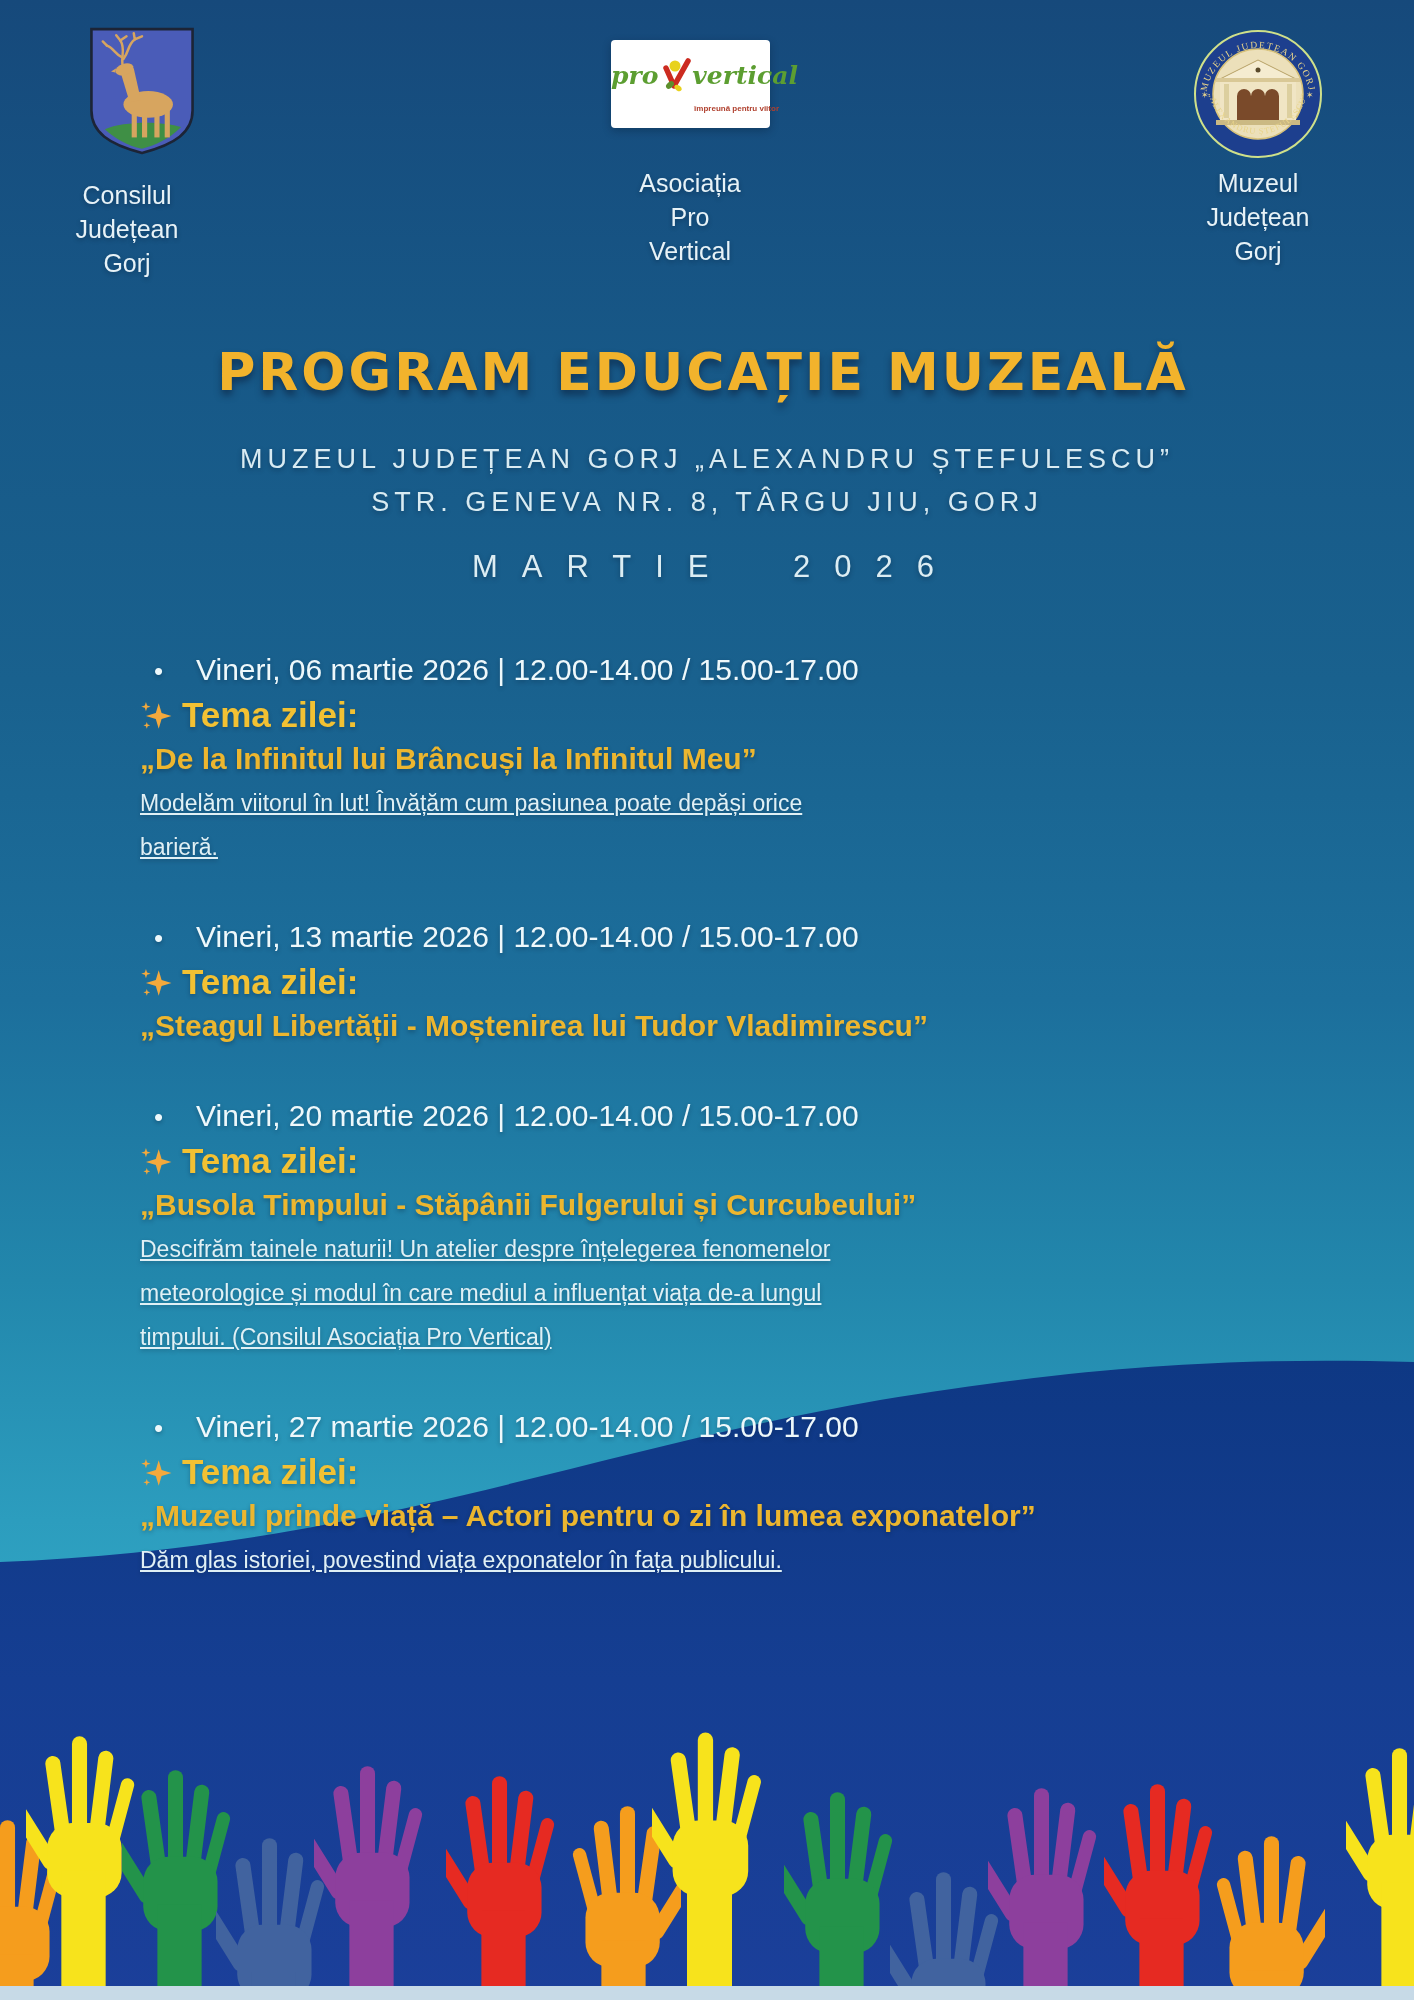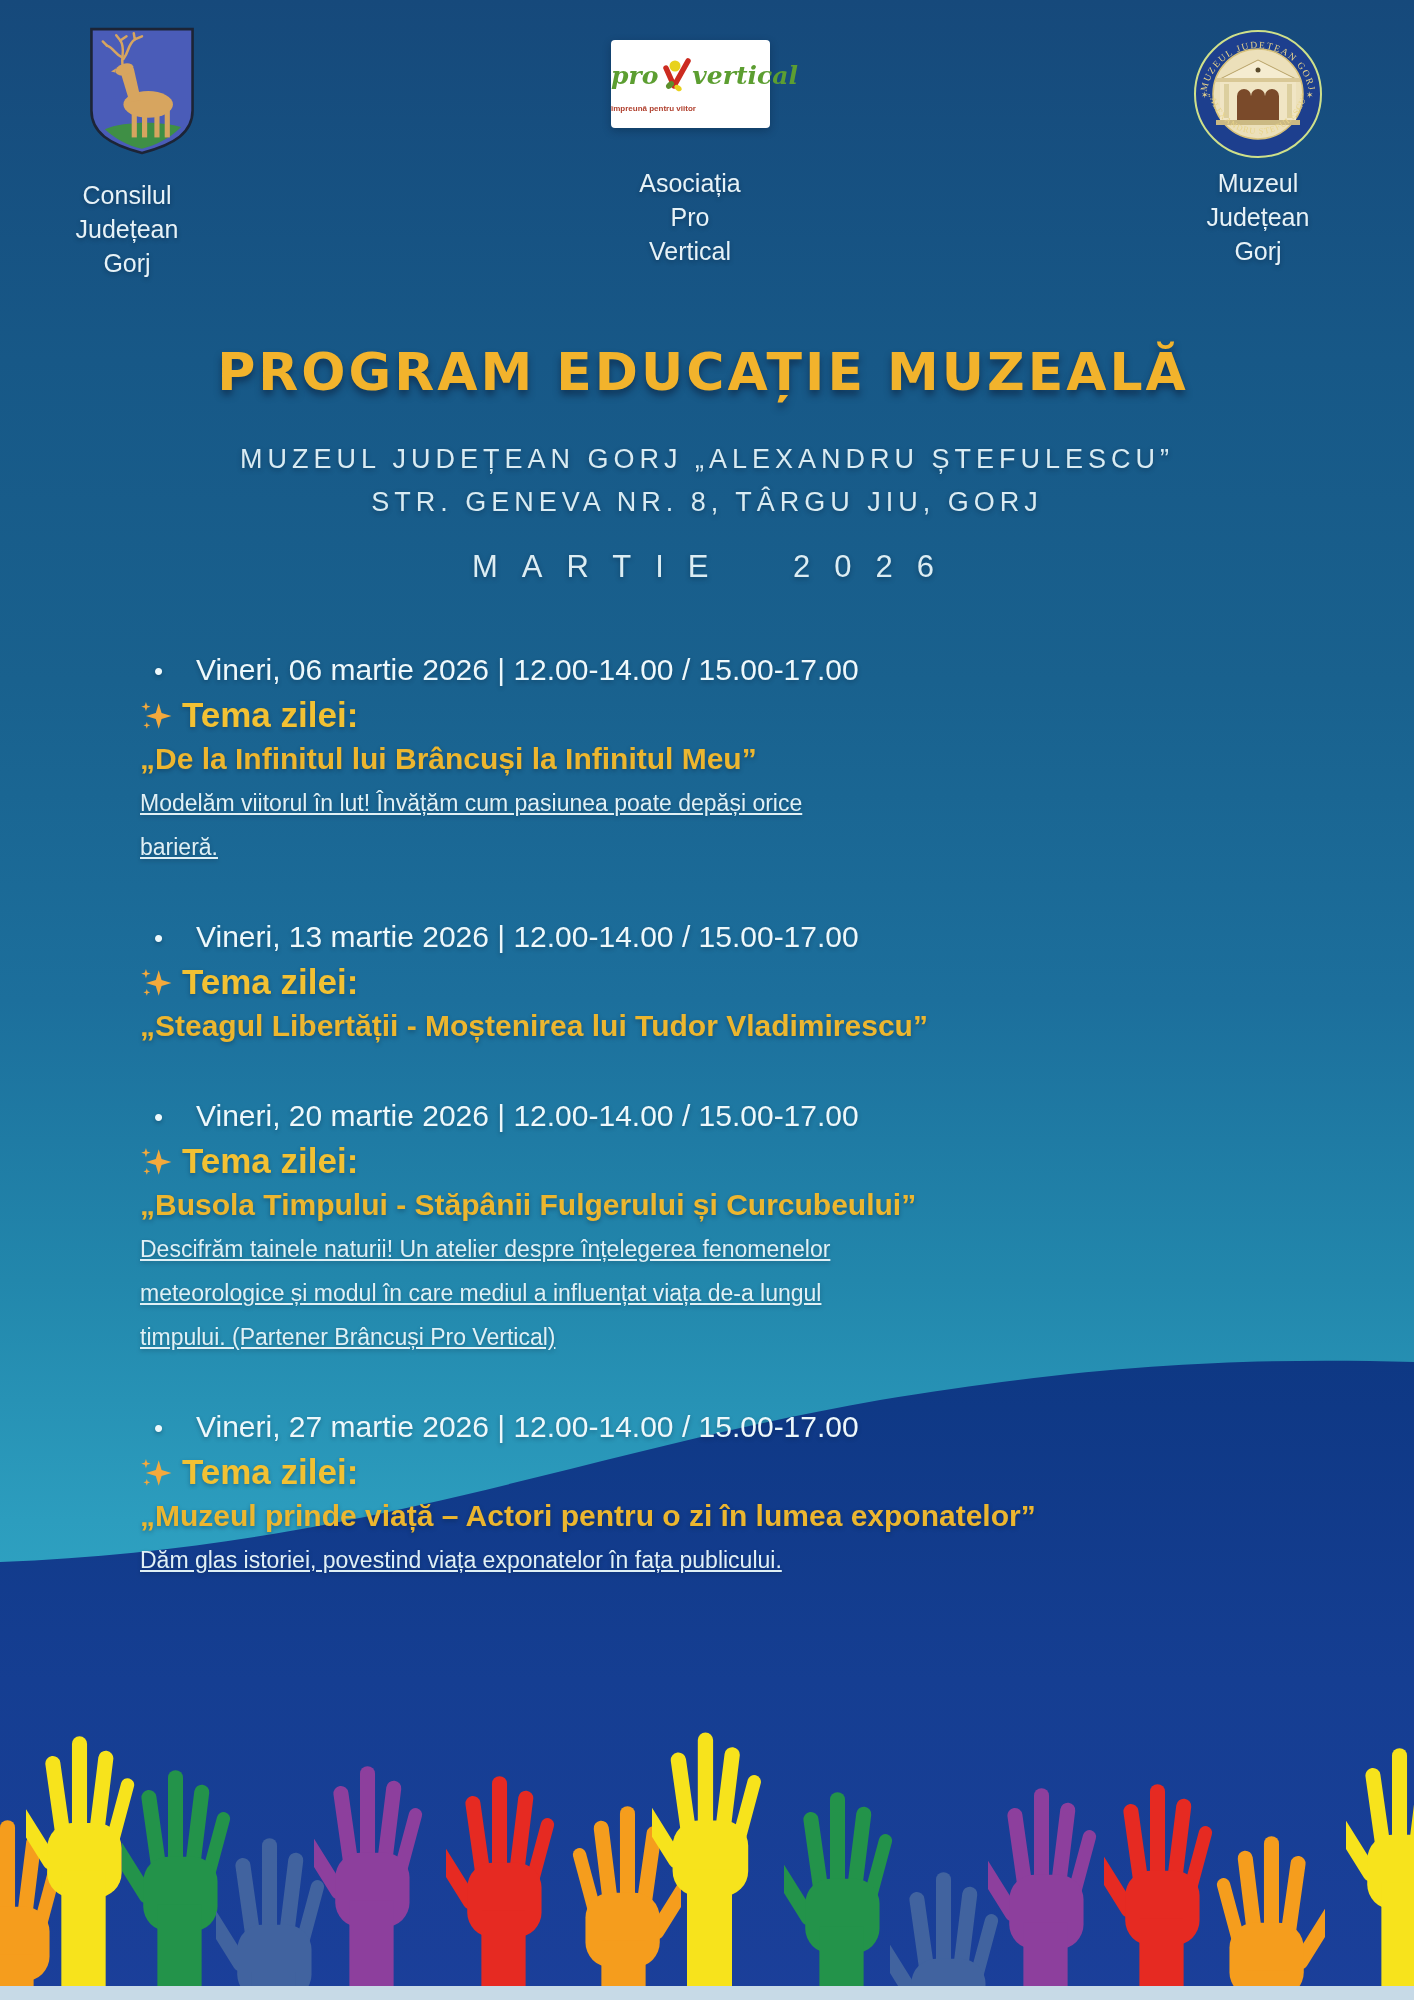--- a/index.html
+++ b/index.html
@@ -41,21 +41,21 @@
   .date-line{color:#eef8fb;font-size:30px;line-height:44px;text-shadow:0 2px 4px rgba(5,25,50,.3);}
   .date-line .bullet{display:inline-block;width:42px;padding-left:14px;font-size:26px;color:#eef8fb;}
   .tema-line{color:#f2c133;font-size:35px;line-height:44px;font-weight:700;text-shadow:0 2px 4px rgba(5,25,50,.3);}
   .tema-line .sparkle{width:34px;height:34px;vertical-align:-6px;margin-right:8px;}
   .theme-title{color:#ecb62f;font-size:30px;line-height:44px;font-weight:700;text-shadow:0 2px 4px rgba(5,25,50,.35);}
   .desc{color:#e0f0f5;font-size:23px;line-height:44px;font-weight:400;text-shadow:0 2px 4px rgba(5,25,50,.3);text-decoration:underline;}
 
   
   .pv-card{position:absolute;left:611px;top:40px;width:159px;height:88px;background:#ffffff;border-radius:4px;box-shadow:0 3px 8px rgba(0,20,40,.3);}
   .pv-row{position:absolute;left:0;top:18px;width:159px;text-align:center;font-family:"DejaVu Serif",serif;font-style:italic;font-weight:700;font-size:25px;color:#5c9e31;white-space:nowrap;}
-  .pv-tagline{position:absolute;left:0;top:64px;width:176px;text-align:left;padding-right:8px;box-sizing:border-box;font-size:8px;color:#b0402e;font-weight:700;}
+  .pv-tagline{position:absolute;left:0;top:64px;width:176px;text-align:right;padding-right:8px;box-sizing:border-box;font-size:8px;color:#b0402e;font-weight:700;}
 </style>
 </head>
 <body>
 
 <div class="poster">
 
   <svg class="bgsvg" viewBox="0 0 1414 2000" preserveAspectRatio="none">
     <defs>
       <linearGradient id="gNavy" x1="0" y1="1360" x2="0" y2="2000" gradientUnits="userSpaceOnUse">
         <stop offset="0" stop-color="#0e3884"></stop>
@@ -207,21 +207,21 @@
         </div>
         <div class="tema-line">
           <svg class="sparkle" viewBox="0 0 40 40">
               <use href="#sparkle-shape"></use>
             </svg><span>Tema zilei:</span>
         </div>
         <div class="theme-title">„Busola Timpului - Stăpânii Fulgerului și Curcubeului”</div>
         <div class="desc">
           <div>Descifrăm tainele naturii! Un atelier despre înțelegerea fenomenelor</div>
           <div>meteorologice și modul în care mediul a influențat viața de-a lungul</div>
-          <div>timpului. (Partener Brâncuși Pro Vertical)</div>
+          <div>timpului. (Consilul Asociația Pro Vertical)</div>
         </div>
       </div>
 
       <div class="event">
         <div class="date-line">
           <span class="bullet">•</span><span>Vineri, 27 martie 2026 | 12.00-14.00 / 15.00-17.00</span>
         </div>
         <div class="tema-line">
           <svg class="sparkle" viewBox="0 0 40 40">
               <use href="#sparkle-shape"></use>

